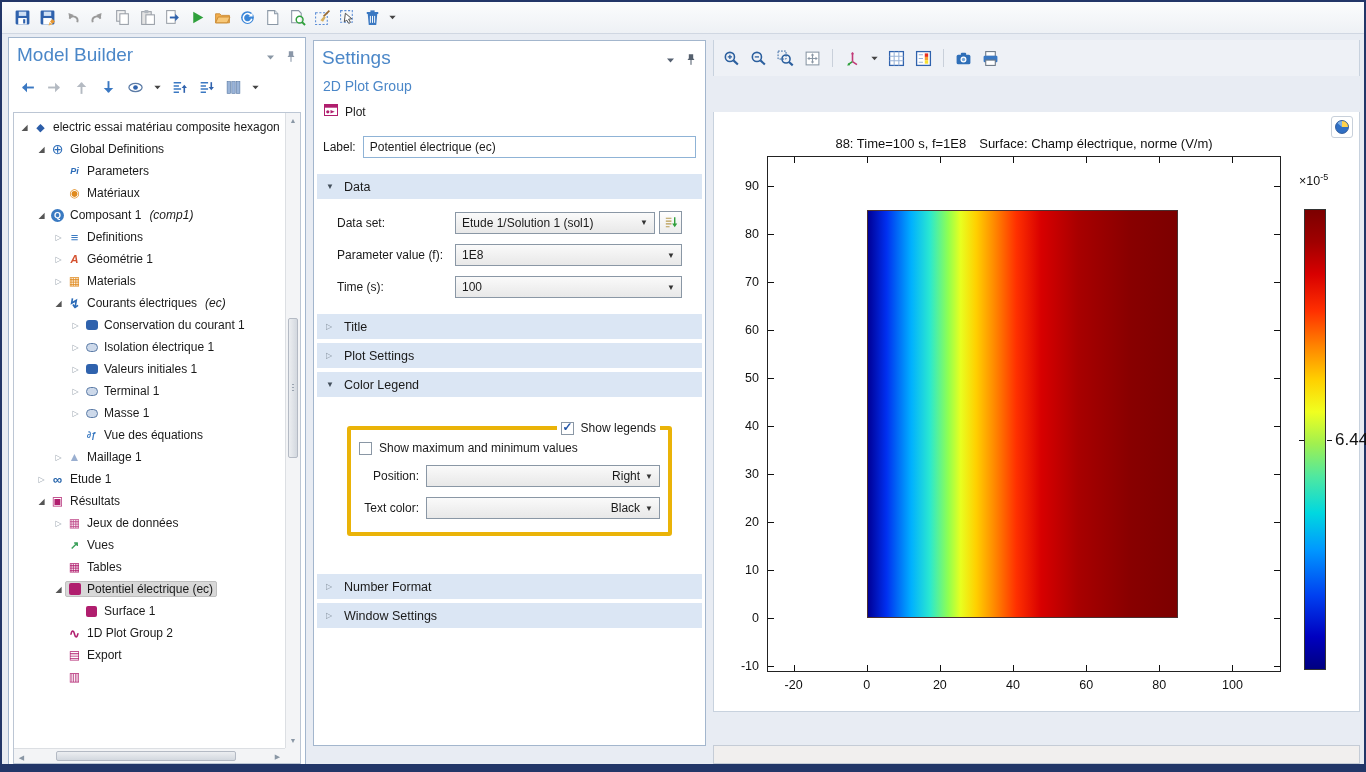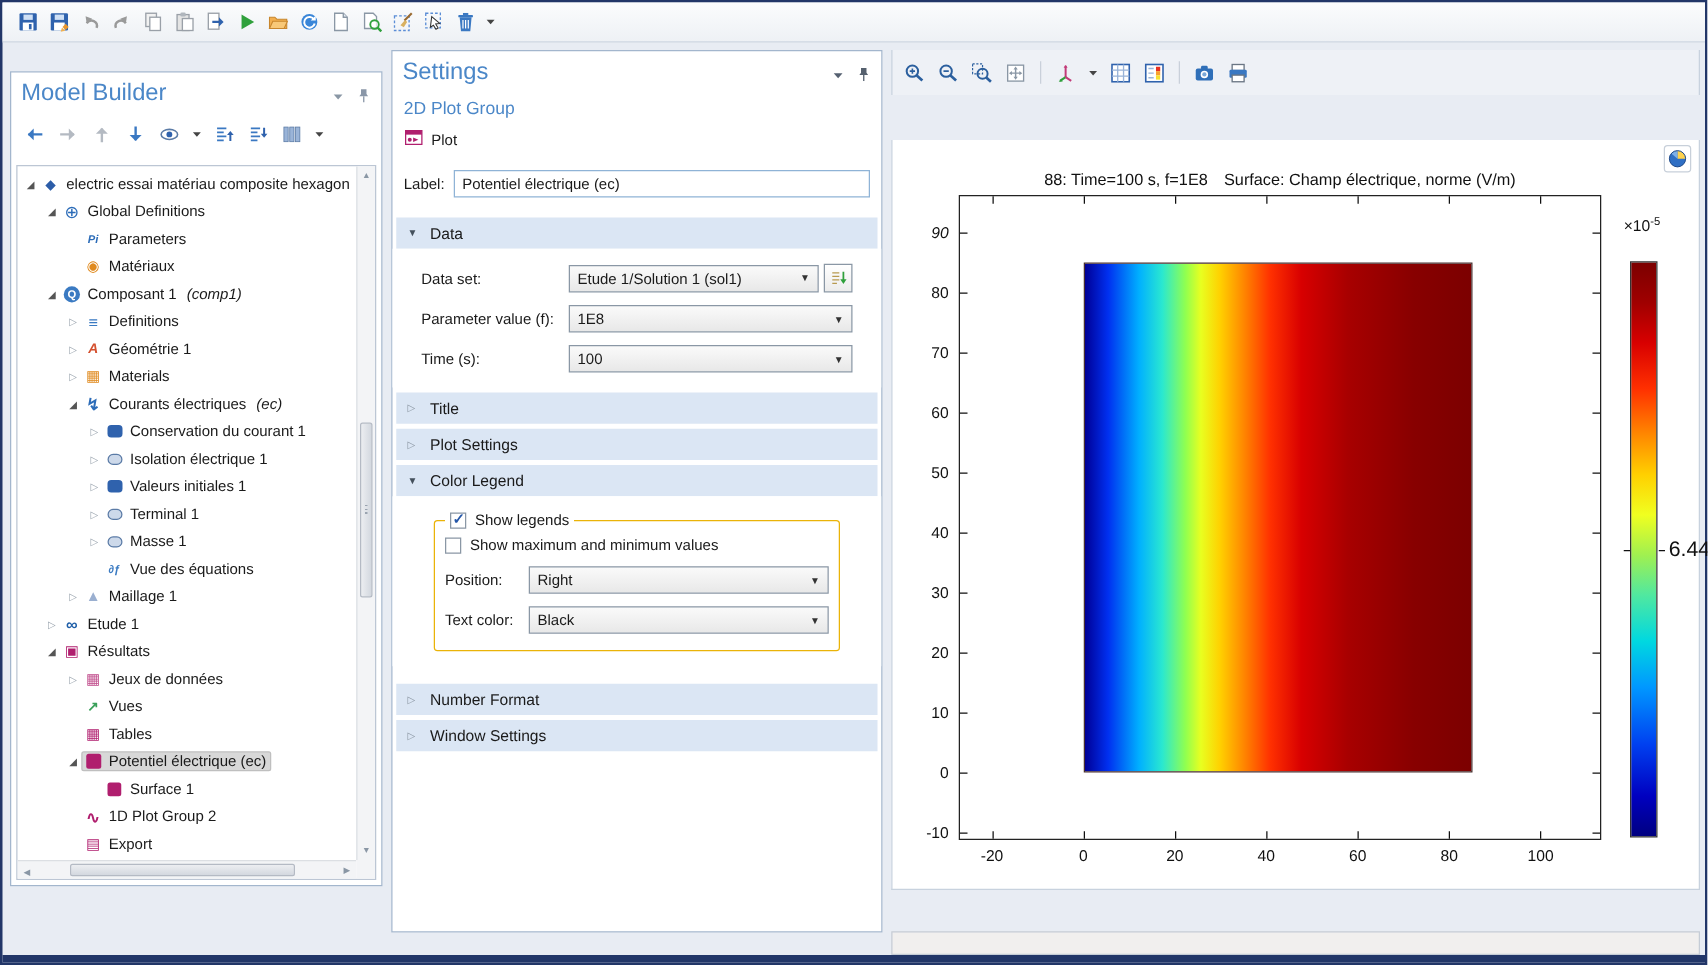--- a/index.html
+++ b/index.html
@@ -21,21 +21,21 @@
     border-bottom:1px solid #d0d7e2;
     display:flex; align-items:center; gap:4px; padding-left:10px;
   }
   .icon16 { width:21px; height:21px; display:inline-flex; align-items:center; justify-content:center; border-radius:2px; }
   .caret-i { width:11px; height:14px; display:inline-flex; align-items:center; justify-content:center; }
   .sep-v { width:1px; height:18px; background:#c9d0da; margin:0 3px; }
 
   
   .workspace { position:absolute; top:33px; left:0; right:0; bottom:6px; }
   .panel { position:absolute; background:#fff; border:1px solid #a3b6cd; }
-  .mb-panel { left:6px; top:22px; width:298px; height:652px; }
+  .mb-panel { left:6px; top:2px; width:298px; height:732px; }
   .settings-panel { left:311px; top:5px; width:393px; height:706px; }
   .right-col { position:absolute; left:711px; top:5px; right:4px; bottom:0; }
 
   .panel-head { position:relative; height:34px; padding:6px 8px 0; }
   .panel-title { font-size:19px; color:#4b87c8; }
   .head-icons { position:absolute; right:7px; top:12px; display:flex; gap:8px; align-items:center; }
 
   
   .mb-toolbar { height:30px; display:flex; align-items:center; gap:6px; padding-left:8px; }
   .tree-area { position:absolute; top:74px; left:4px; right:4px; bottom:4px; border:1px solid #bcc6d4; background:#fff; overflow:hidden; }
@@ -69,21 +69,21 @@
   .sec-title { font-size:12.5px; }
   .sec-content { padding:12px 23px 12px; display:flex; flex-direction:column; gap:10px; background:#fff; }
   .frow { display:flex; align-items:center; }
   .flabel { width:118px; flex:none; }
   .combo { flex:1; height:22px; border:1px solid #8a97a5; background:linear-gradient(#fafafa,#e8e8e8);
            display:flex; align-items:center; padding:0 6px; }
   .combo .cval { flex:1; overflow:hidden; white-space:nowrap; }
   .combo .carr { font-size:8px; color:#333; margin-left:5px; }
   .mini-btn { width:23px; height:23px; margin-left:4px; border:1px solid #8a97a5; background:linear-gradient(#fff,#ececec);
               display:inline-flex; align-items:center; justify-content:center; flex:none; }
-  fieldset.group { margin:0 10px; border:1px solid #eab308; border-radius:3px; padding:2px 8px 13px; }
+  fieldset.group { margin:12px 10px; border:4px solid #eab308; border-radius:3px; padding:2px 8px 13px;text-align:right; }
   fieldset.group legend { display:flex; align-items:center; gap:7px; padding:0 4px; }
   .grow { display:flex; align-items:center; gap:7px; margin-top:10px; }
   .glabel { width:60px; flex:none; }
   .cb { width:13px; height:13px; border:1px solid #8a97a5; background:#fff; position:relative; flex:none; }
   .cb.checked::after { content:"\2713"; position:absolute; left:1px; top:-3px; font-size:12px; font-weight:bold; color:#2456a8; }
 
   
   .graphics-panel { position:absolute; top:0; left:0; right:0; height:672px; }
   .g-tabbar { height:36px; display:flex; align-items:flex-end; padding-left:3px; border-bottom:1px solid #aebccb; position:relative; }
   .gtab { height:26px; padding:5px 13px 0; background:linear-gradient(#f4f4f4,#e3e3e3); border:1px solid #b0b8c2; border-bottom:none;
@@ -776,21 +776,21 @@
               <div class="ytick" style="right: 0px; top: 33.6449%;"></div>
               <div class="ylabel" style="top: 33.6449%;">60</div>
               <div class="ytick" style="left: 0px; top: 24.2991%;"></div>
               <div class="ytick" style="right: 0px; top: 24.2991%;"></div>
               <div class="ylabel" style="top: 24.2991%;">70</div>
               <div class="ytick" style="left: 0px; top: 14.9533%;"></div>
               <div class="ytick" style="right: 0px; top: 14.9533%;"></div>
               <div class="ylabel" style="top: 14.9533%;">80</div>
               <div class="ytick" style="left: 0px; top: 5.60748%;"></div>
               <div class="ytick" style="right: 0px; top: 5.60748%;"></div>
-              <div class="ylabel" style="top: 5.60748%; font-style: italic;">90</div>
+              <div class="ylabel" style="top: 5.60748%;">90</div>
             </div>
           <div id="colorbar"></div>
           <div class="cbar-scale">
             <span>×10</span><sup>-5</sup>
           </div>
         <div class="cbar-tick" style="left: 585px; top: 328px;"></div>
             <div class="cbar-tick" style="left: 613px; top: 328px;"></div>
             <div class="cbar-ticklabel" style="left: 621px; top: 328px;">6.44</div>
           </div>
       </div>

